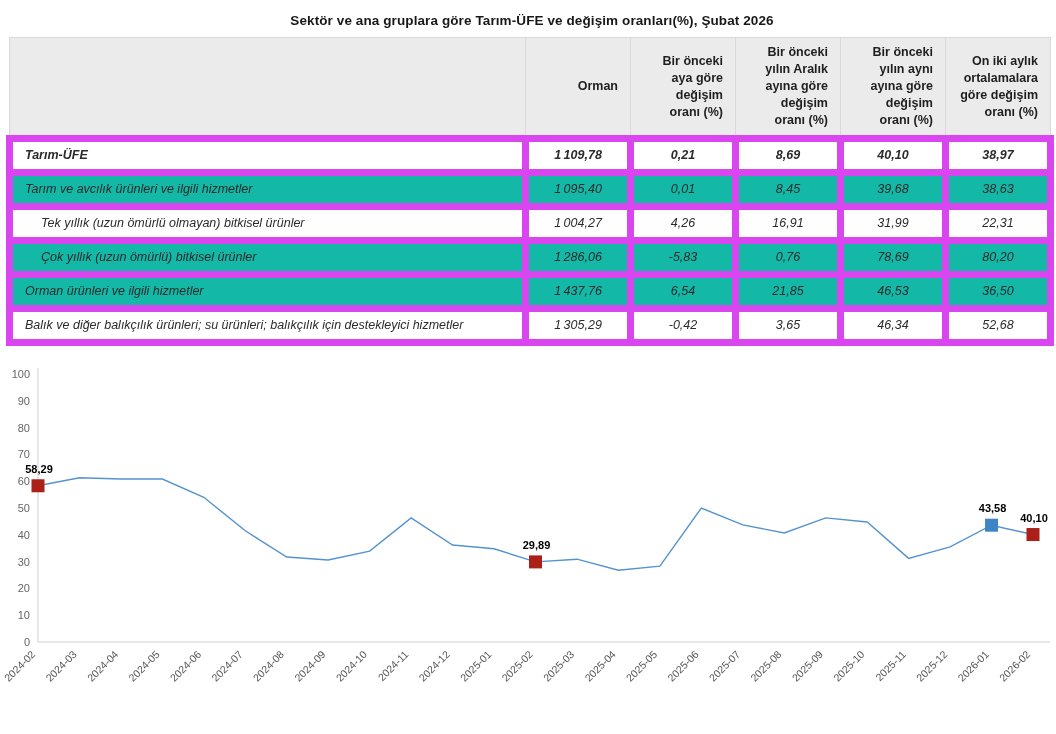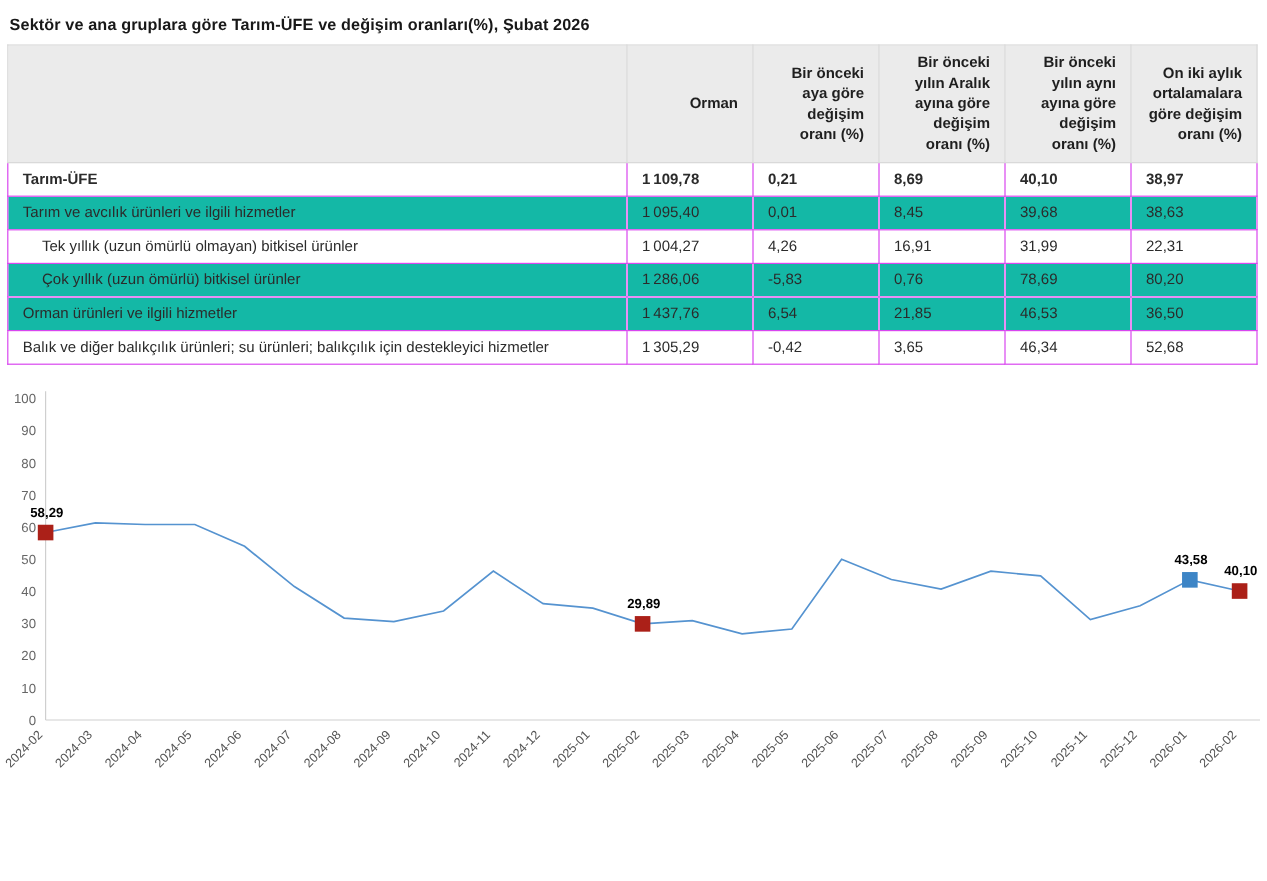--- a/index.html
+++ b/index.html
@@ -1,34 +1,34 @@
 <!DOCTYPE html>
 <html><head>
 <meta charset="utf-8">
 <style>
   html,body{margin:0;padding:0;background:#ffffff;color:#222;
     font-family:"Liberation Sans","DejaVu Sans",sans-serif;}
   .page{width:1056px;min-height:734px;position:relative;box-sizing:border-box;}
   .section-title{font-weight:bold;font-size:13.5px;color:#181818;
-    padding:13px 0 9px 8px;letter-spacing:.1px;}
+    padding:13px 0 9px 8px;letter-spacing:.1px;text-align:center;}
   .chart-title{margin-top:38px;}
 
   table.idx{border-collapse:collapse;table-layout:fixed;width:1041px;
     margin-left:6px;font-size:12.5px;color:#2b2b2b;}
   table.idx col.c0{width:516px;}
   table.idx col.cn{width:105px;}
   table.idx thead th{background:#ebebeb;font-weight:bold;text-align:right;
     vertical-align:middle;padding:6px 12px;border:1px solid #d9d9d9;
     line-height:17px;height:62px;font-size:12.5px;color:#1f1f1f;}
   table.idx thead th.corner{border-right:1px solid #d9d9d9;}
-  table.idx tbody td{padding:6px 12px;border:1px solid #d946ef;height:15px;
-    line-height:15px;white-space:nowrap;overflow:hidden;}
+  table.idx tbody td{padding:6px 12px;border:7px solid #d946ef;height:15px;
+    line-height:15px;white-space:nowrap;overflow:hidden;font-style:italic;}
   table.idx td.lbl{text-align:left;}
   table.idx td.ind{padding-left:28px;}
-  table.idx td.num{text-align:left;}
+  table.idx td.num{text-align:center;}
   table.idx tr.alt{background:#14b8a6;}
   table.idx tr.bold td{font-weight:bold;}
 
   .chart-wrap{margin-top:14px;}
   svg .axis{stroke:#cfcfcf;stroke-width:1;}
   svg .series-line{stroke-width:1.4;fill:none;}
   svg .ytick{font-size:11px;fill:#666;font-family:"Liberation Sans",sans-serif;}
   svg .xtick{font-size:10.5px;fill:#555;font-family:"Liberation Sans",sans-serif;}
   svg .dlabel{font-size:11px;font-weight:bold;fill:#000;
     font-family:"Liberation Sans",sans-serif;}

